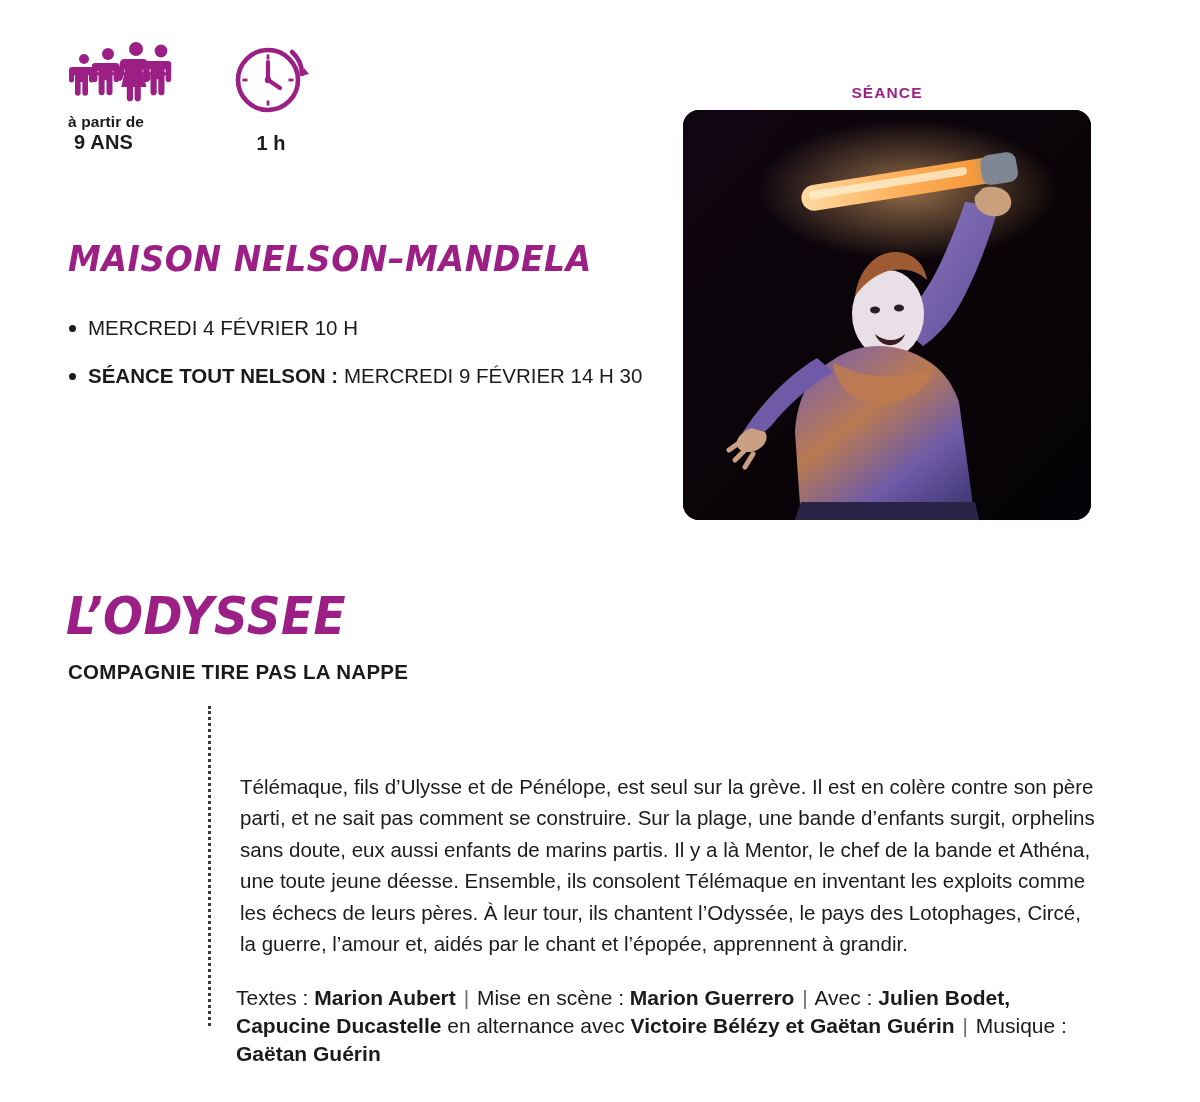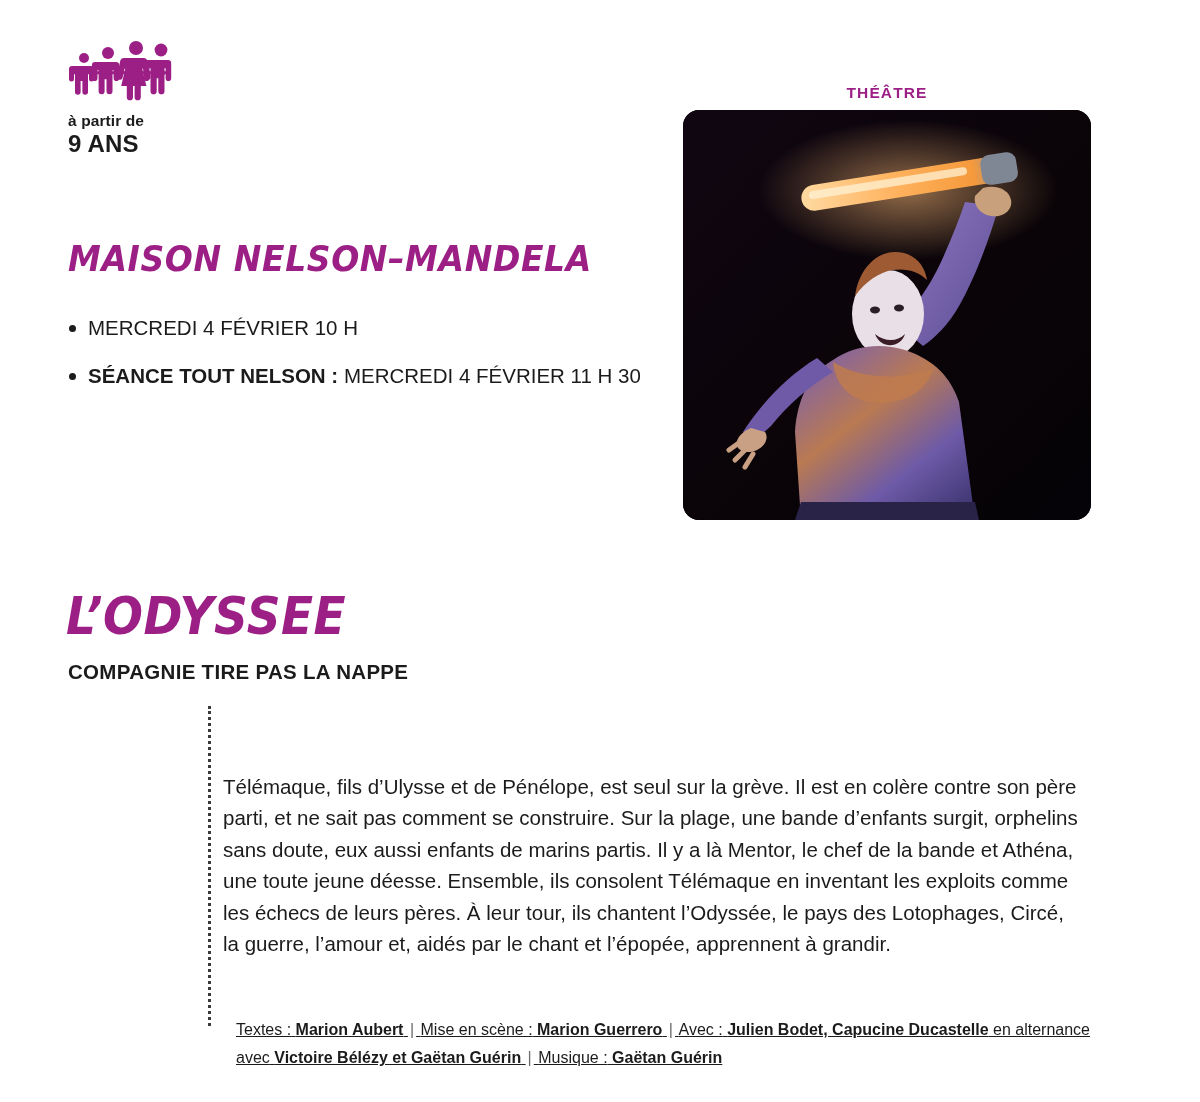--- a/index.html
+++ b/index.html
@@ -35,23 +35,24 @@
   .age-caption {
     margin-top: 6px;
     font-size: 15.5px;
     font-weight: bold;
     line-height: 1.18;
     color: #1b1b1b;
     letter-spacing: .1px;
   }
   .age-caption .big {
     display: block;
-    font-size: 24px;
+    font-size: 20px;
     font-weight: bold;
     letter-spacing: .2px;
+    margin-left: 6px;
   }
   .dur-caption {
     margin-top: 12px;
     font-size: 20px;
     font-weight: bold;
     width: 100%;
     text-align: center;
     color: #1b1b1b;
   }
 
@@ -154,36 +155,35 @@
   #dotted-rule {
     position: absolute;
     left: 208px;
     top: 706px;
     width: 0;
     height: 320px;
     border-left: 3px dotted #3a3a3a;
   }
   #body-text {
     position: absolute;
-    left: 223px;
+    left: 240px;
     top: 750px;
     width: 855px;
     font-size: 20.5px;
     line-height: 31.5px;
     color: #1b1b1b;
   }
   #credits {
     position: absolute;
     left: 236px;
-    top: 1000px;
+    top: 963px;
     width: 860px;
-    font-size: 16px;
+    font-size: 21px;
     line-height: 28px;
     color: #1b1b1b;
-    text-decoration: underline;
   }
   #credits b { font-weight: bold; }
   #credits .sep { color: #6a6a6a; padding: 0 2px; }
 </style>
 </head>
 <body>
 
 <div id="icon-row">
 
   <div class="icon-block">
@@ -204,24 +204,42 @@
 
         <path d="M6 62 h92 v-5 l10 7.5 l-10 7.5 v-5 h-92 z" transform="translate(0,-4) scale(0.93,0.6)"></path>
       </g>
     </svg>
     <div class="age-caption">
       <span>à partir de</span>
       <span class="big">9 ANS</span>
     </div>
   </div>
 
+  <div class="icon-block" style="width:86px;">
+    <svg class="icon-art" width="86" height="82" viewBox="0 0 86 82">
+      <g fill="none" stroke="#9c1f85" stroke-width="4.6">
+        <circle cx="40" cy="42" r="30"></circle>
+        <path d="M40 24 v18 l12 8" stroke-linecap="round" stroke-width="4.2"></path>
+        <path d="M64 14 a30 30 0 0 1 10 22" stroke-linecap="round"></path>
+      </g>
+      <g fill="#9c1f85">
+        <circle cx="40" cy="42" r="3.2"></circle>
+        <rect x="38.6" y="16.5" width="2.8" height="5"></rect>
+        <rect x="60.5" y="40.6" width="5" height="2.8"></rect>
+        <rect x="38.6" y="62.5" width="2.8" height="5"></rect>
+        <rect x="14.5" y="40.6" width="5" height="2.8"></rect>
+        <path d="M76 30 l5 6 l-8 2 z"></path>
+      </g>
+    </svg>
+    <div class="dur-caption">1 h</div>
+  </div>
 
 </div>
 
-<div id="category-label">THÉÂTRE</div>
+<div id="category-label">SÉANCE</div>
 
 <div id="photo-frame">
   <svg id="photo-art" width="408" height="410" viewBox="0 0 408 410">
     <defs>
       <linearGradient id="bg" x1="0" y1="0" x2="1" y2="1">
         <stop offset="0%" stop-color="#100612"></stop>
         <stop offset="55%" stop-color="#0a0408"></stop>
         <stop offset="100%" stop-color="#050307"></stop>
       </linearGradient>
       <linearGradient id="tube" x1="0" y1="0" x2="1" y2="0">
@@ -280,21 +298,21 @@
 </div>
 
 <div id="venue-title">MAISON NELSON–MANDELA</div>
 
 <ul id="date-list">
   <li>
     <span>MERCREDI 4 FÉVRIER 10 H</span>
   </li>
   <li>
     <span class="lead">SÉANCE TOUT NELSON :</span>
-    <span>MERCREDI 4 FÉVRIER 11 H 30</span>
+    <span>MERCREDI 9 FÉVRIER 14 H 30</span>
   </li>
 </ul>
 
 <div id="show-title">L’ODYSSEE</div>
 <div id="company-name">COMPAGNIE TIRE PAS LA NAPPE</div>
 
 <div id="dotted-rule"></div>
 
 <p id="body-text">Télémaque, fils d’Ulysse et de Pénélope, est seul sur la grève. Il est en colère contre son père parti, et ne sait pas comment se construire. Sur la plage, une bande d’enfants surgit, orphelins sans doute, eux aussi enfants de marins partis. Il y a là Mentor, le chef de la bande et Athéna, une toute jeune déesse. Ensemble, ils consolent Télémaque en inventant les exploits comme les échecs de leurs pères. À leur tour, ils chantent l’Odyssée, le pays des Lotophages, Circé, la guerre, l’amour et, aidés par le chant et l’épopée, apprennent à grandir.</p>
 

